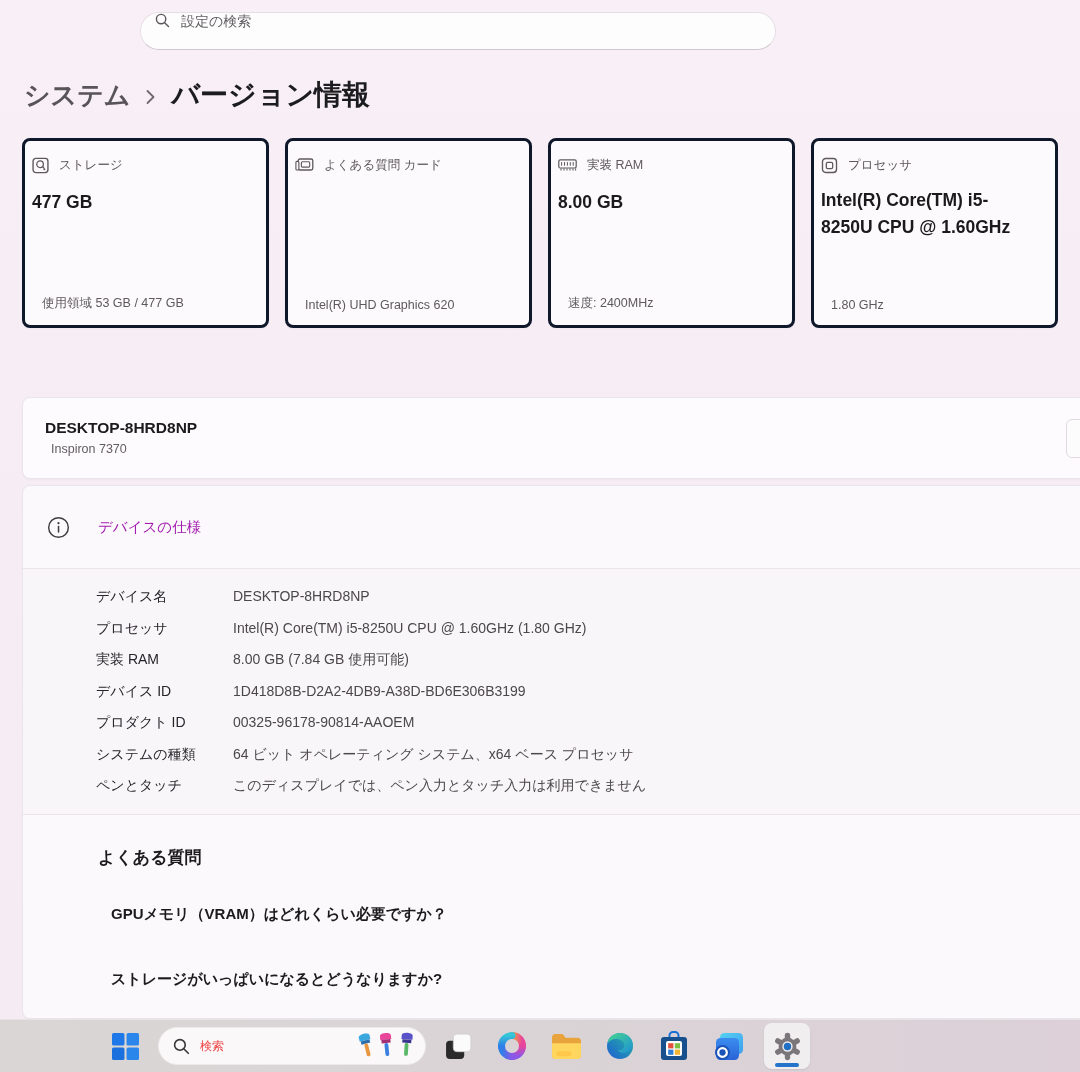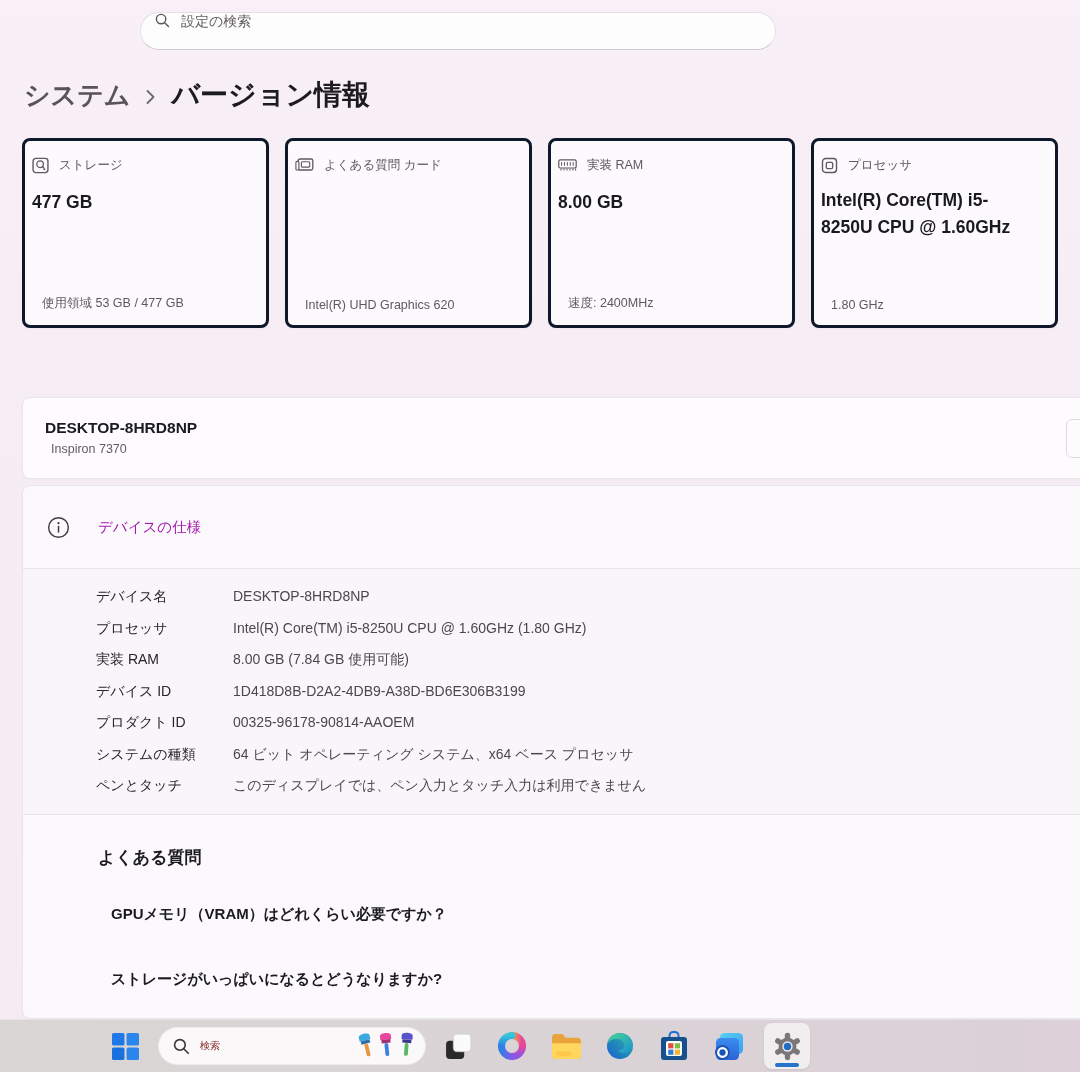--- a/index.html
+++ b/index.html
@@ -75,21 +75,21 @@
     background:linear-gradient(90deg,#d9d6d5 0%,#dad3d6 55%,#ddd0d8 100%);
     border-top:1px solid #e8e4e6;
     display:flex; align-items:center;
   }
   .tb-start { margin-left:107px; width:36px; height:40px; display:flex; align-items:center; justify-content:center; border-radius:6px; }
   .tb-search {
     margin-left:15px; width:268px; height:38px; border-radius:19px;
     background:#faf8f9; border:1px solid #eceaec; display:flex; align-items:center;
     padding:0 8px 0 14px; gap:10px;
   }
-  .tb-search .ph { font-size:10px; color:#7f1d1d; }
+  .tb-search .ph { font-size:12px; color:#ef4444; }
   .tb-brushes { margin-left:auto; display:flex; align-items:center; }
   .tb-icon { width:40px; height:44px; display:flex; align-items:center; justify-content:center; border-radius:6px; flex:none; }
   .tb-icon + .tb-icon { margin-left:14px; }
   .tb-first { margin-left:12px; }
   .tb-settings {
     margin-left:16px; width:46px; height:46px; border-radius:8px; background:#f1eef0;
     display:flex; align-items:center; justify-content:center; position:relative; flex:none;
     box-shadow:0 1px 2px rgba(0,0,0,0.08);
   }
   .tb-indicator { position:absolute; bottom:2px; left:50%; transform:translateX(-50%); width:24px; height:4px; border-radius:2px; background:#2574cc; }

